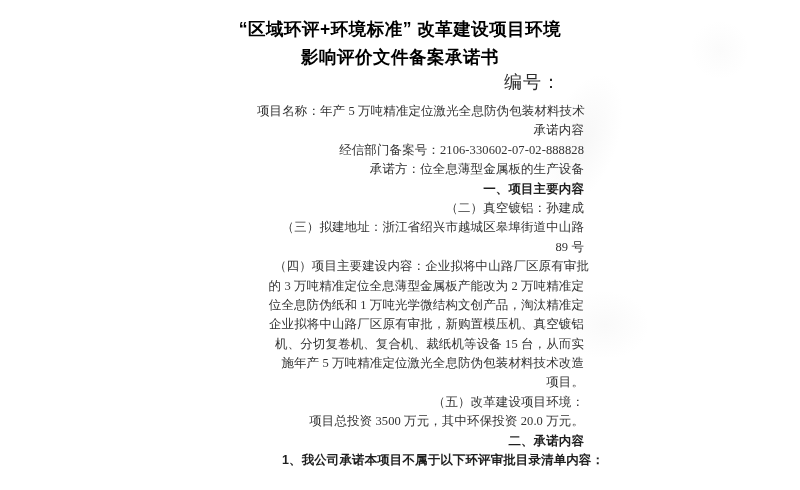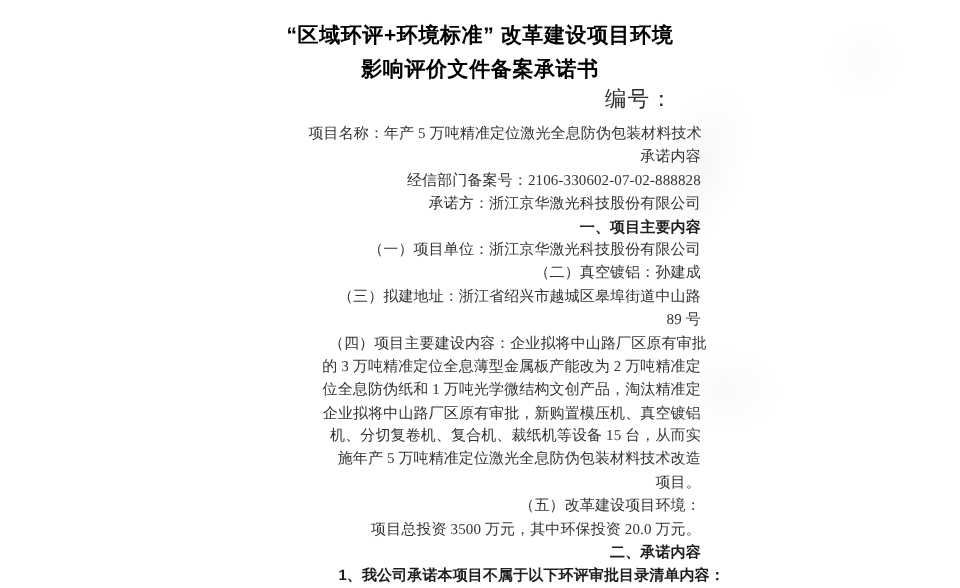--- a/index.html
+++ b/index.html
@@ -100,23 +100,22 @@
     <div>“区域环评+环境标准” 改革建设项目环境</div>
     <div>影响评价文件备案承诺书</div>
   </div>
 
   <div class="doc-number">编号：</div>
 
   <div class="content" id="doc-lines">
       <div class="line b">项目名称：年产 5 万吨精准定位激光全息防伪包装材料技术</div>
       <div class="line d">承诺内容</div>
       <div class="line b">经信部门备案号：2106-330602-07-02-888828</div>
-      <div class="line b">承诺方：浙江京华激光科技股份有限公司</div>
+      <div class="line b">承诺方：位全息薄型金属板的生产设备</div>
       <div class="line h">一、项目主要内容</div>
-      <div class="line i">（一）项目单位：浙江京华激光科技股份有限公司</div>
       <div class="line i">（二）真空镀铝：孙建成</div>
       <div class="line i">（三）拟建地址：浙江省绍兴市越城区皋埠街道中山路</div>
       <div class="line b">89 号</div>
       <div class="line i">（四）项目主要建设内容：企业拟将中山路厂区原有审批</div>
       <div class="line b">的 3 万吨精准定位全息薄型金属板产能改为 2 万吨精准定</div>
       <div class="line b">位全息防伪纸和 1 万吨光学微结构文创产品，淘汰精准定</div>
       <div class="line b">企业拟将中山路厂区原有审批，新购置模压机、真空镀铝</div>
       <div class="line b">机、分切复卷机、复合机、裁纸机等设备 15 台，从而实</div>
       <div class="line b">施年产 5 万吨精准定位激光全息防伪包装材料技术改造</div>
       <div class="line b">项目。</div>

